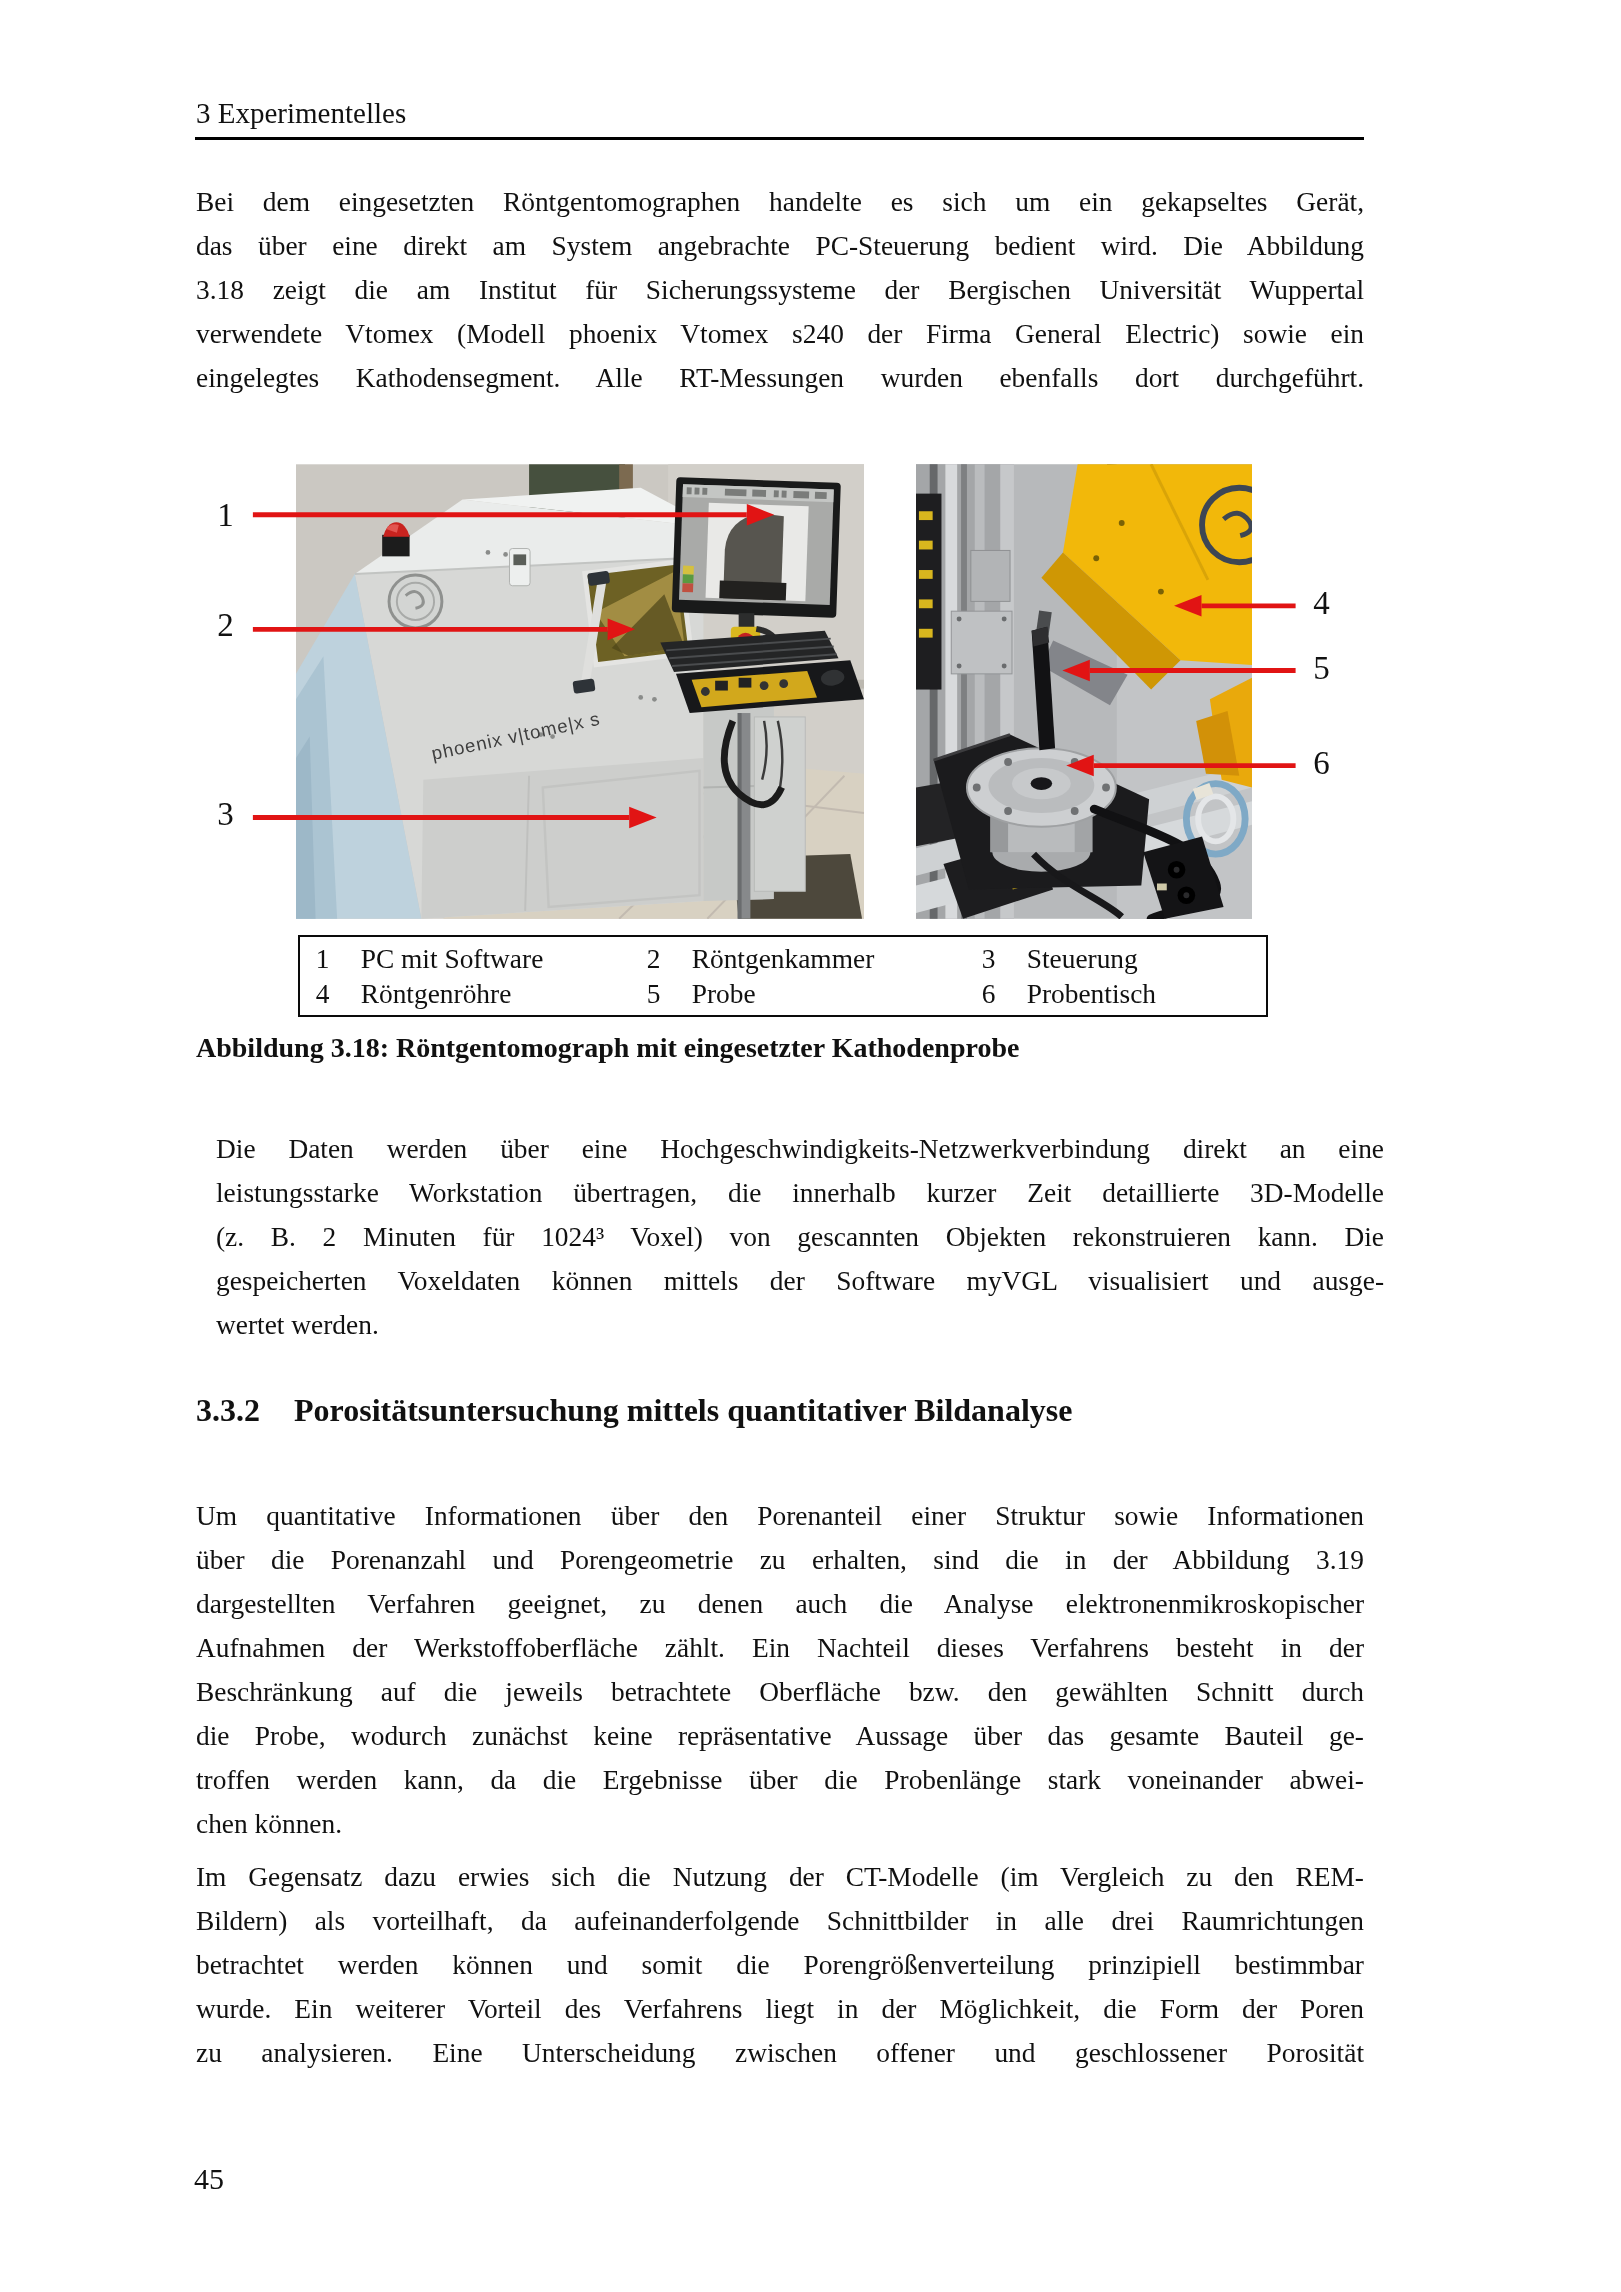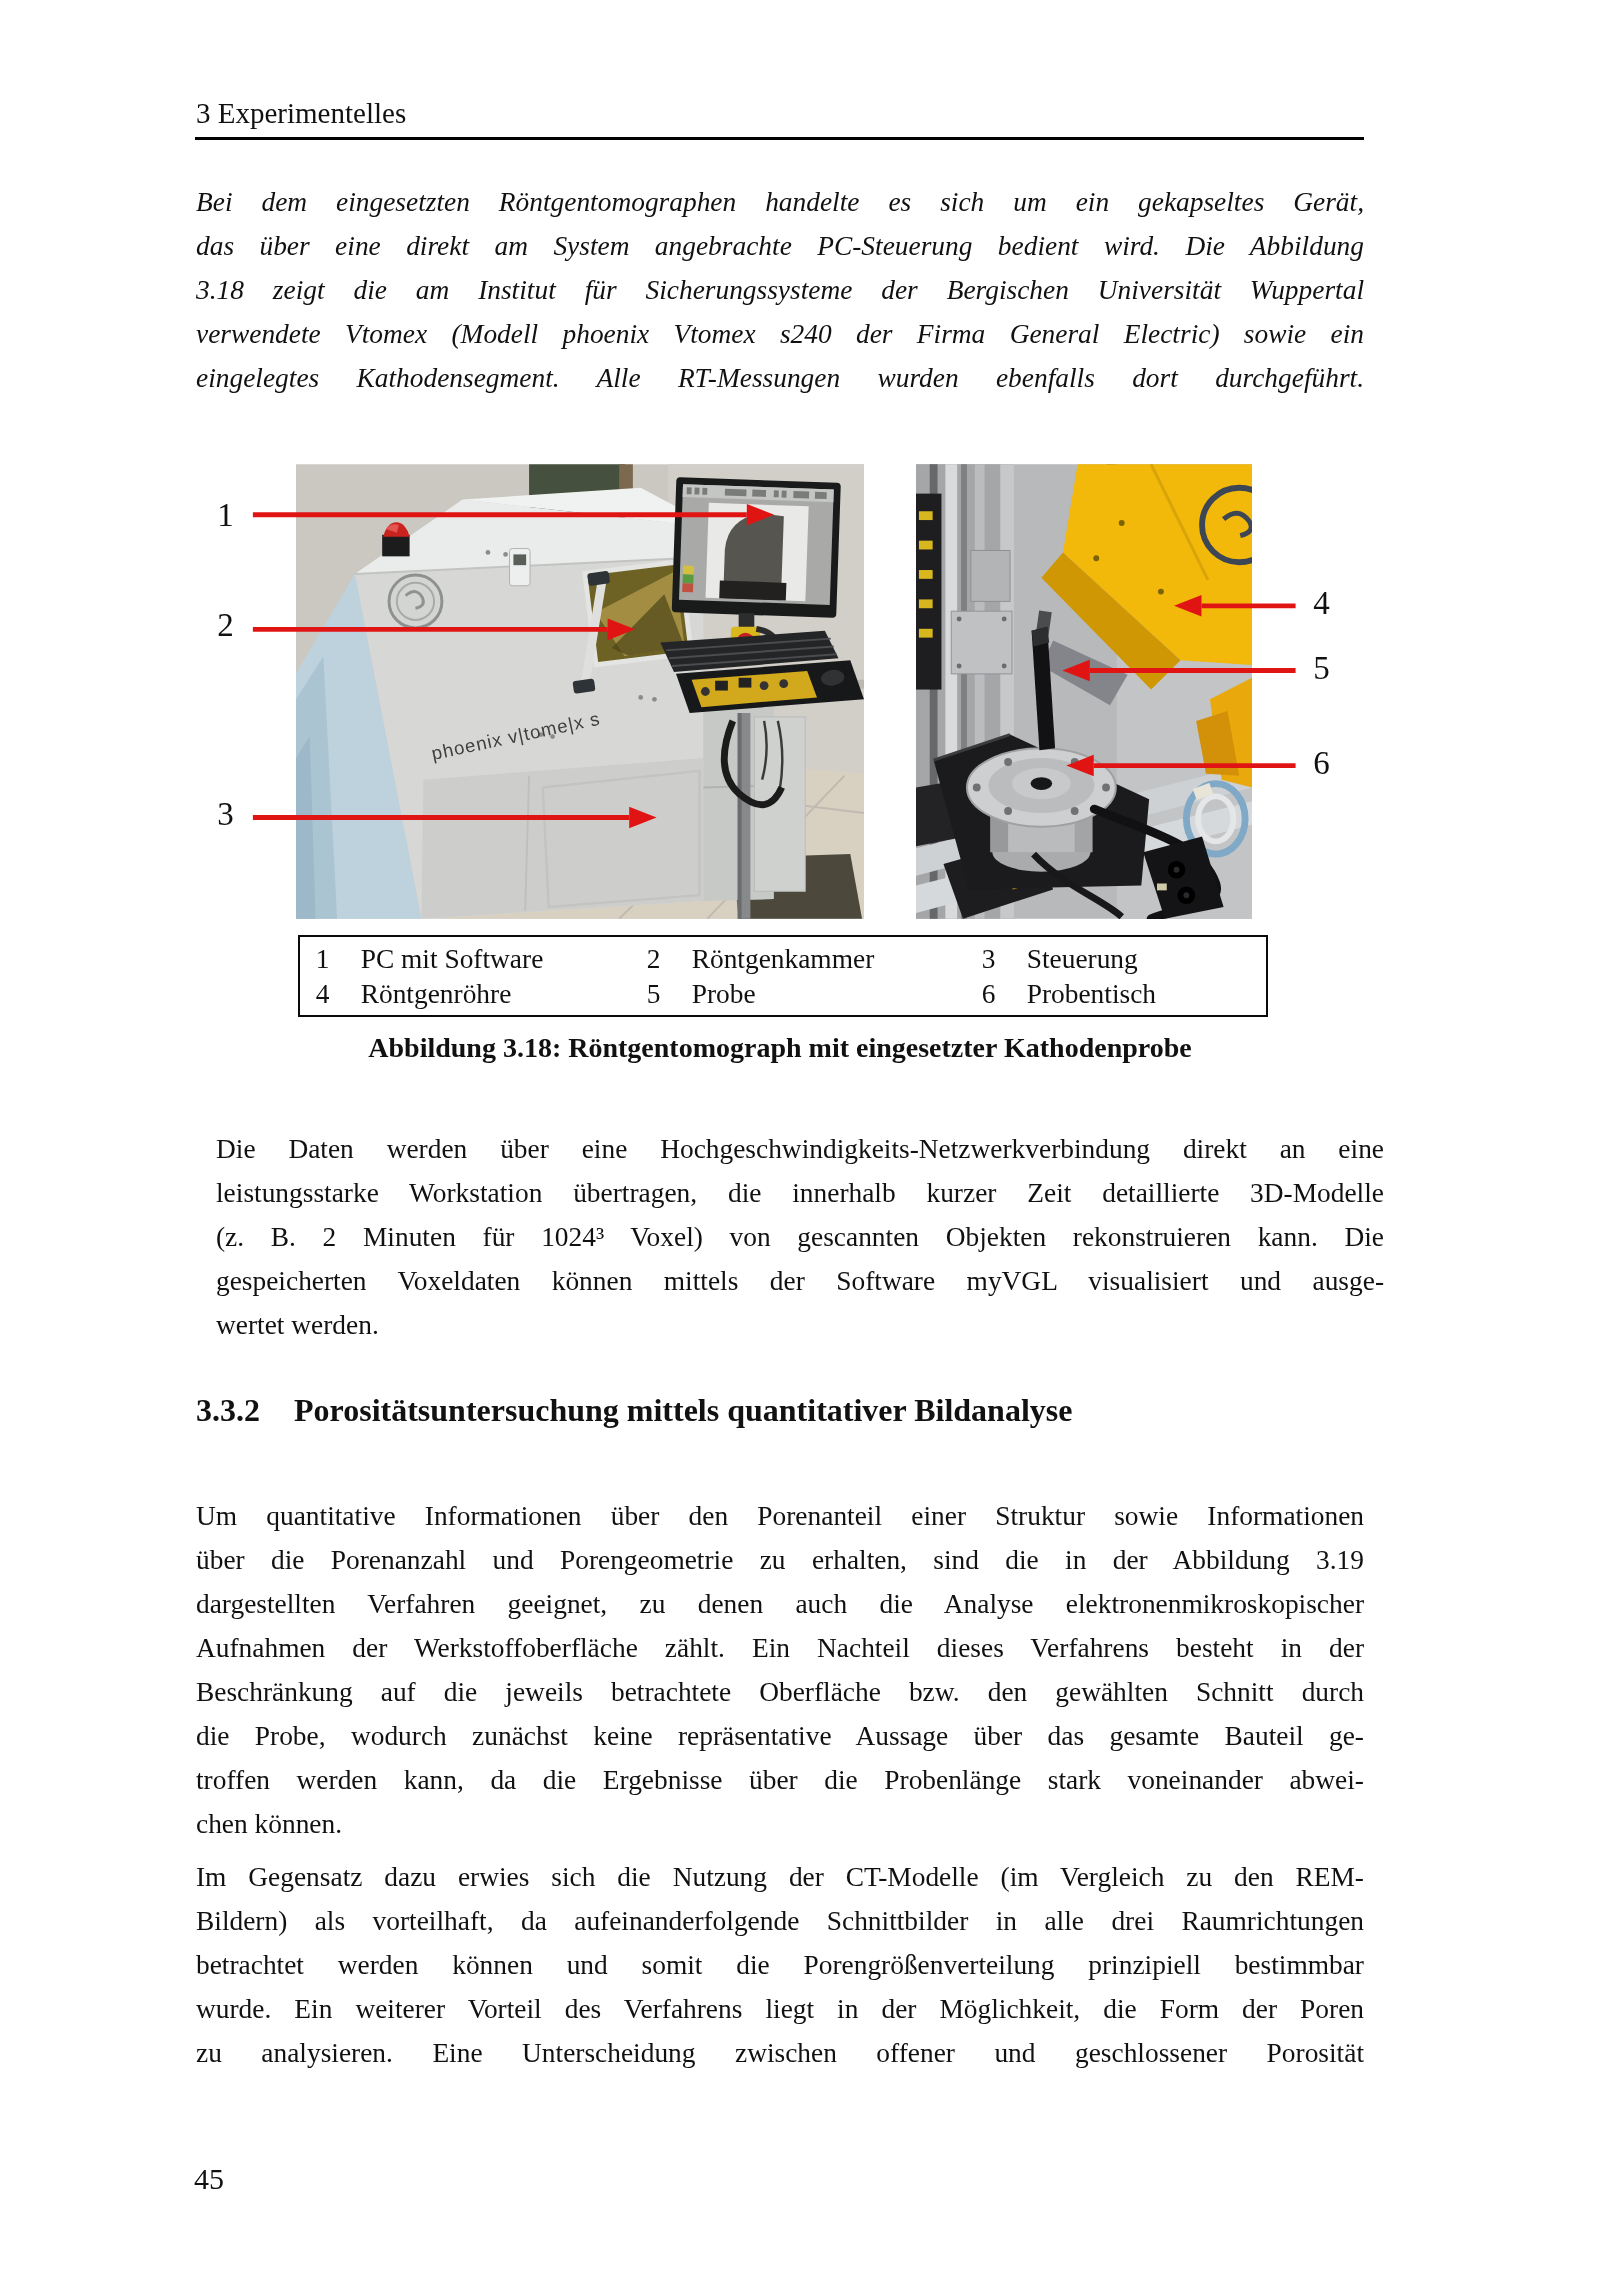--- a/index.html
+++ b/index.html
@@ -7,37 +7,37 @@
     position:relative; width:1621px; height:2293px; background:#ffffff;
     font-family:"Liberation Serif","DejaVu Serif",serif; color:#111111;
     overflow:hidden;
   }
   .abs { position:absolute; }
   .running-header { left:196px; top:97px; font-size:29px; }
   .header-rule { left:195px; top:137px; width:1169px; height:2.9px; background:#000; }
   .para { left:196px; width:1168px; font-size:27.4px; line-height:44px; }
   .line { text-align:justify; text-align-last:justify; height:44px; white-space:nowrap; }
   .line.last { text-align-last:left; }
-  .p1 { top:180px;font-style:italic; }
+  .p1 { top:180px; }
   .p2 { top:1127px;margin-left:20px; }
   .p3 { top:1494px; }
   .p4 { top:1847px;margin-top:8px; }
   .photo { position:absolute; top:464px; display:block; }
   .photo-left { left:296px; }
   .photo-right { left:916px; }
   .arrow-overlay { left:0; top:451px; width:1621px; height:588px; pointer-events:none; }
   .callout { position:absolute; width:35px; text-align:center; font-size:33px; }
   .legend {
     left:298px; top:935px; width:970px; height:82px; box-sizing:border-box;
     border:2.9px solid #0a0a0a; display:grid;
     grid-template-columns:45px 286px 45px 290px 45px auto;
     grid-auto-rows:35px; align-items:center; padding:4.9px 0 0 15.7px;
     font-size:27.4px;
   }
-  .caption { left:196px; top:1032px; width:1168px; text-align:center; font-weight:bold; font-size:28px; }
+  .caption { left:196px; top:1032px; width:1168px; font-weight:bold; font-size:28px; }
   .section-heading { left:196px; top:1392px; width:1168px; font-weight:bold; font-size:32px; display:flex; gap:34px; }
   .page-number { left:194px; top:2162px; font-size:30px; }
   svg text.machine-label { font-family:"Liberation Sans","DejaVu Sans",sans-serif; }
 </style>
 </head>
 <body>
 
 <div class="page">
 
   <div class="abs running-header">3 Experimentelles</div>

